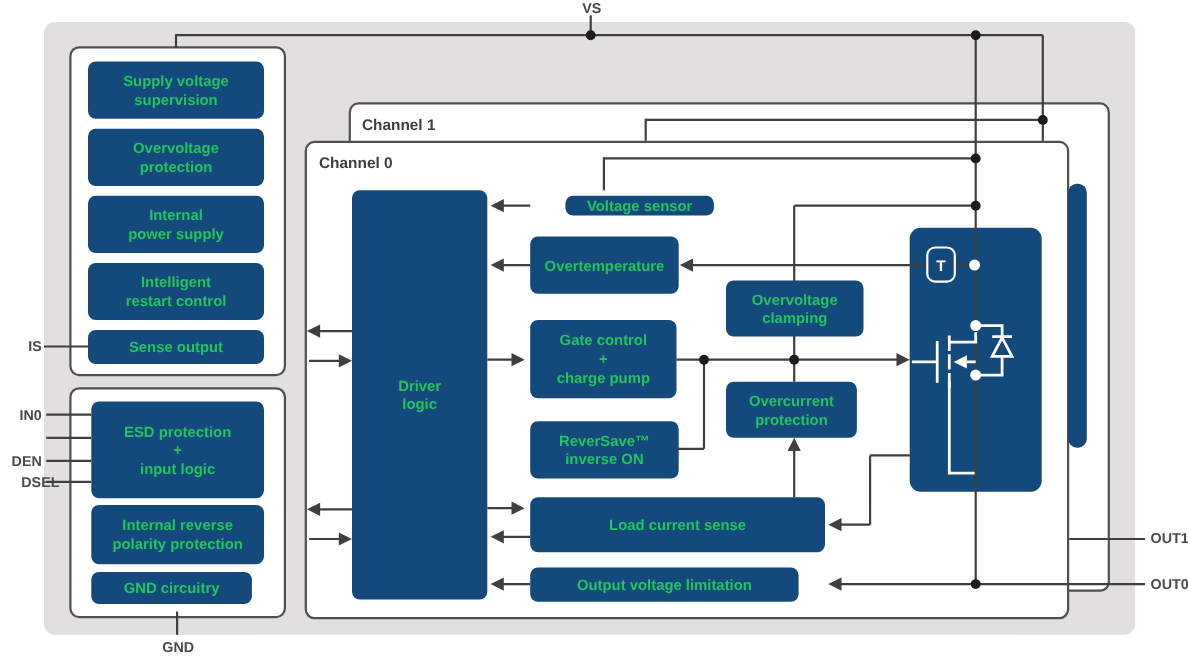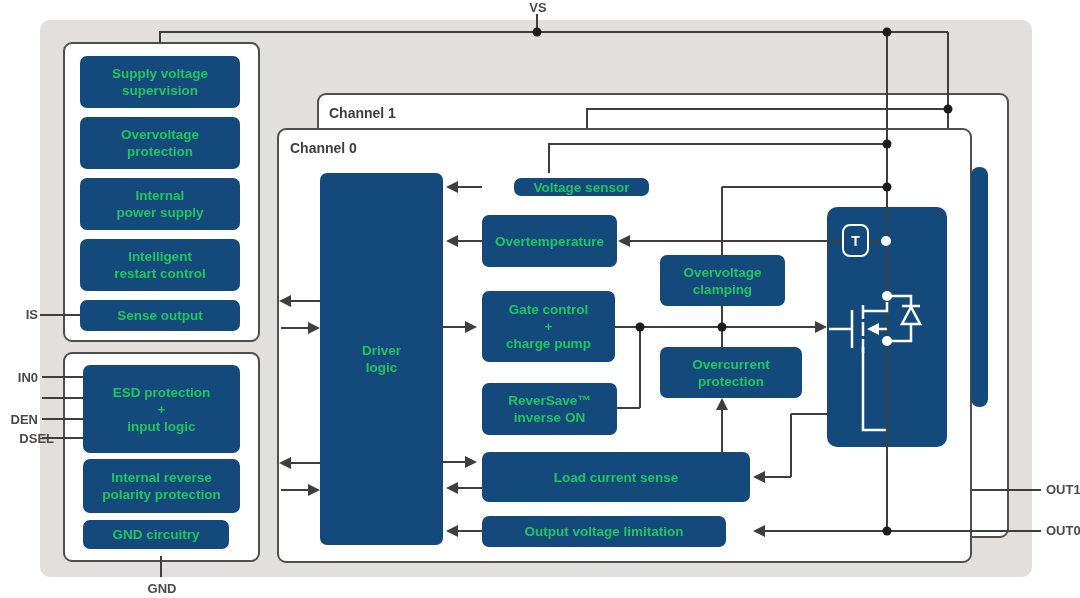--- a/index.html
+++ b/index.html
@@ -72,21 +72,21 @@
   <div class="blk" style="left:482px;top:215px;width:135px;height:52px;">Overtemperature</div>
   <div class="blk" style="left:482px;top:291px;width:133px;height:71px;">Gate control
 +
 charge pump</div>
   <div class="blk" style="left:482px;top:452px;width:268px;height:50px;">Load current sense</div>
   <div class="blk" style="left:482px;top:383px;width:135px;height:52px;">ReverSave™
 inverse ON</div>
   <div class="blk" style="left:482px;top:516px;width:244px;height:31px;">Output voltage limitation</div>
   <div class="blk" style="left:660px;top:255px;width:125px;height:51px;">Overvoltage
 clamping</div>
-  <div class="blk" style="left:660px;top:347px;width:142px;height:51px;">Overcurrent
+  <div class="blk" style="left:660px;top:347px;width:119px;height:51px;">Overcurrent
 protection</div>
   <div class="blk" style="left:827px;top:207px;width:120px;height:240px;border-radius:10px;"></div>
   <div class="sliver"></div>
 
   <div class="tbox">T</div>
 
   <svg class="wires" width="1080" height="598" viewBox="0 0 1080 598">
     <g>
       <path class="wire" d="M537 14 V31"></path>
       <path class="wire" d="M160 32 H948"></path>

